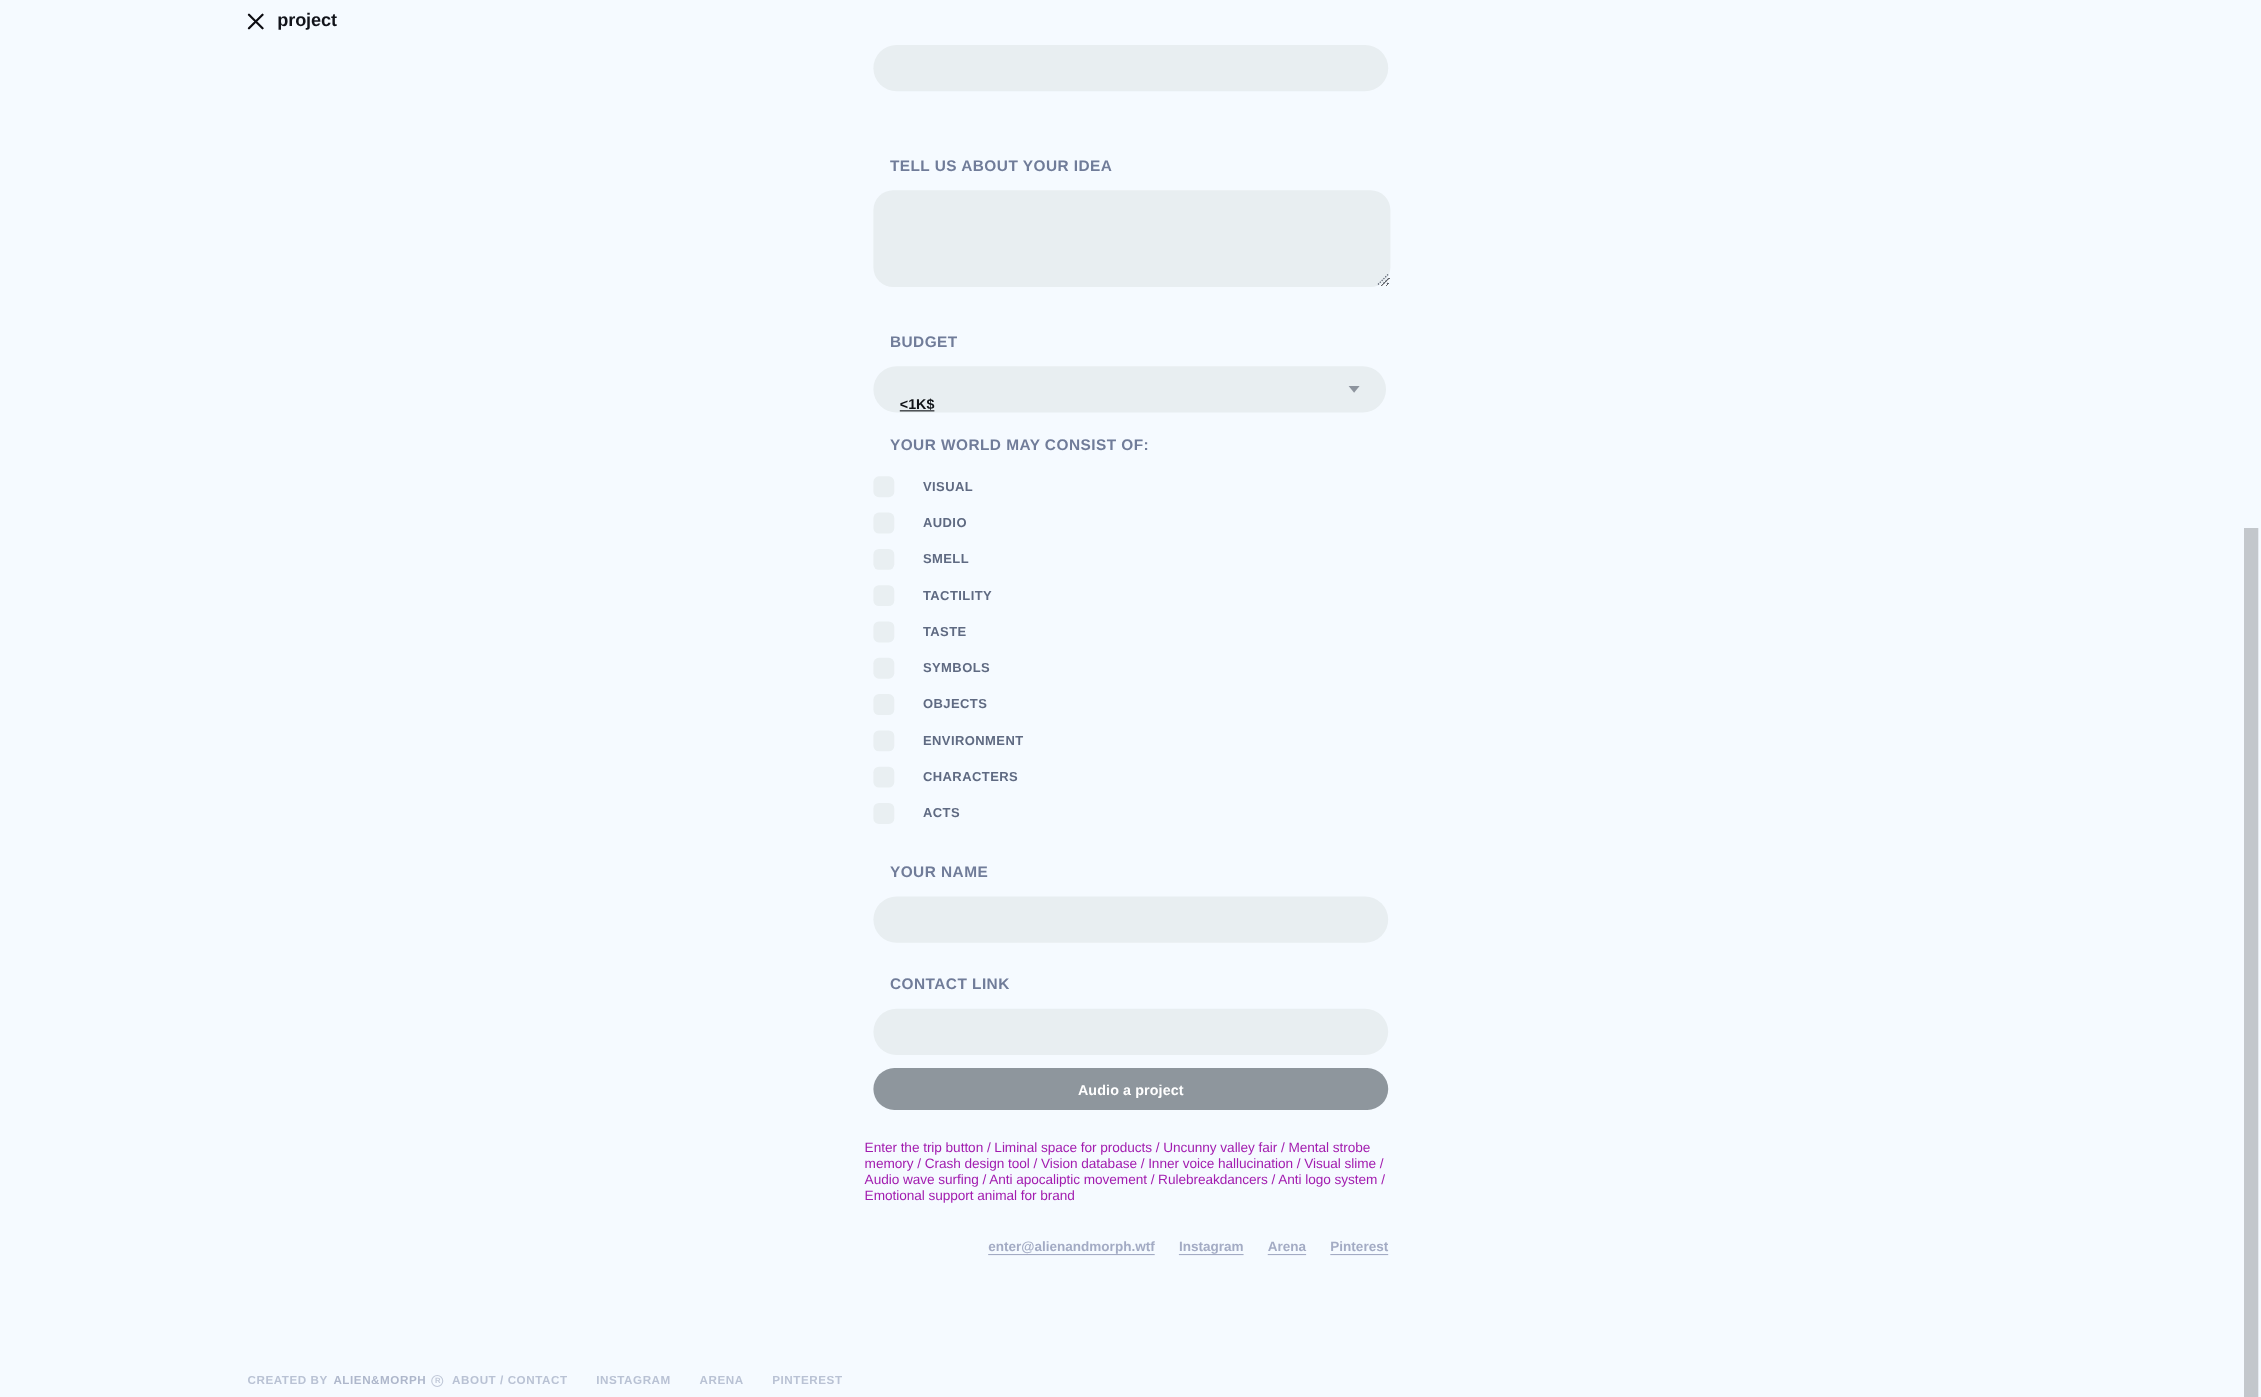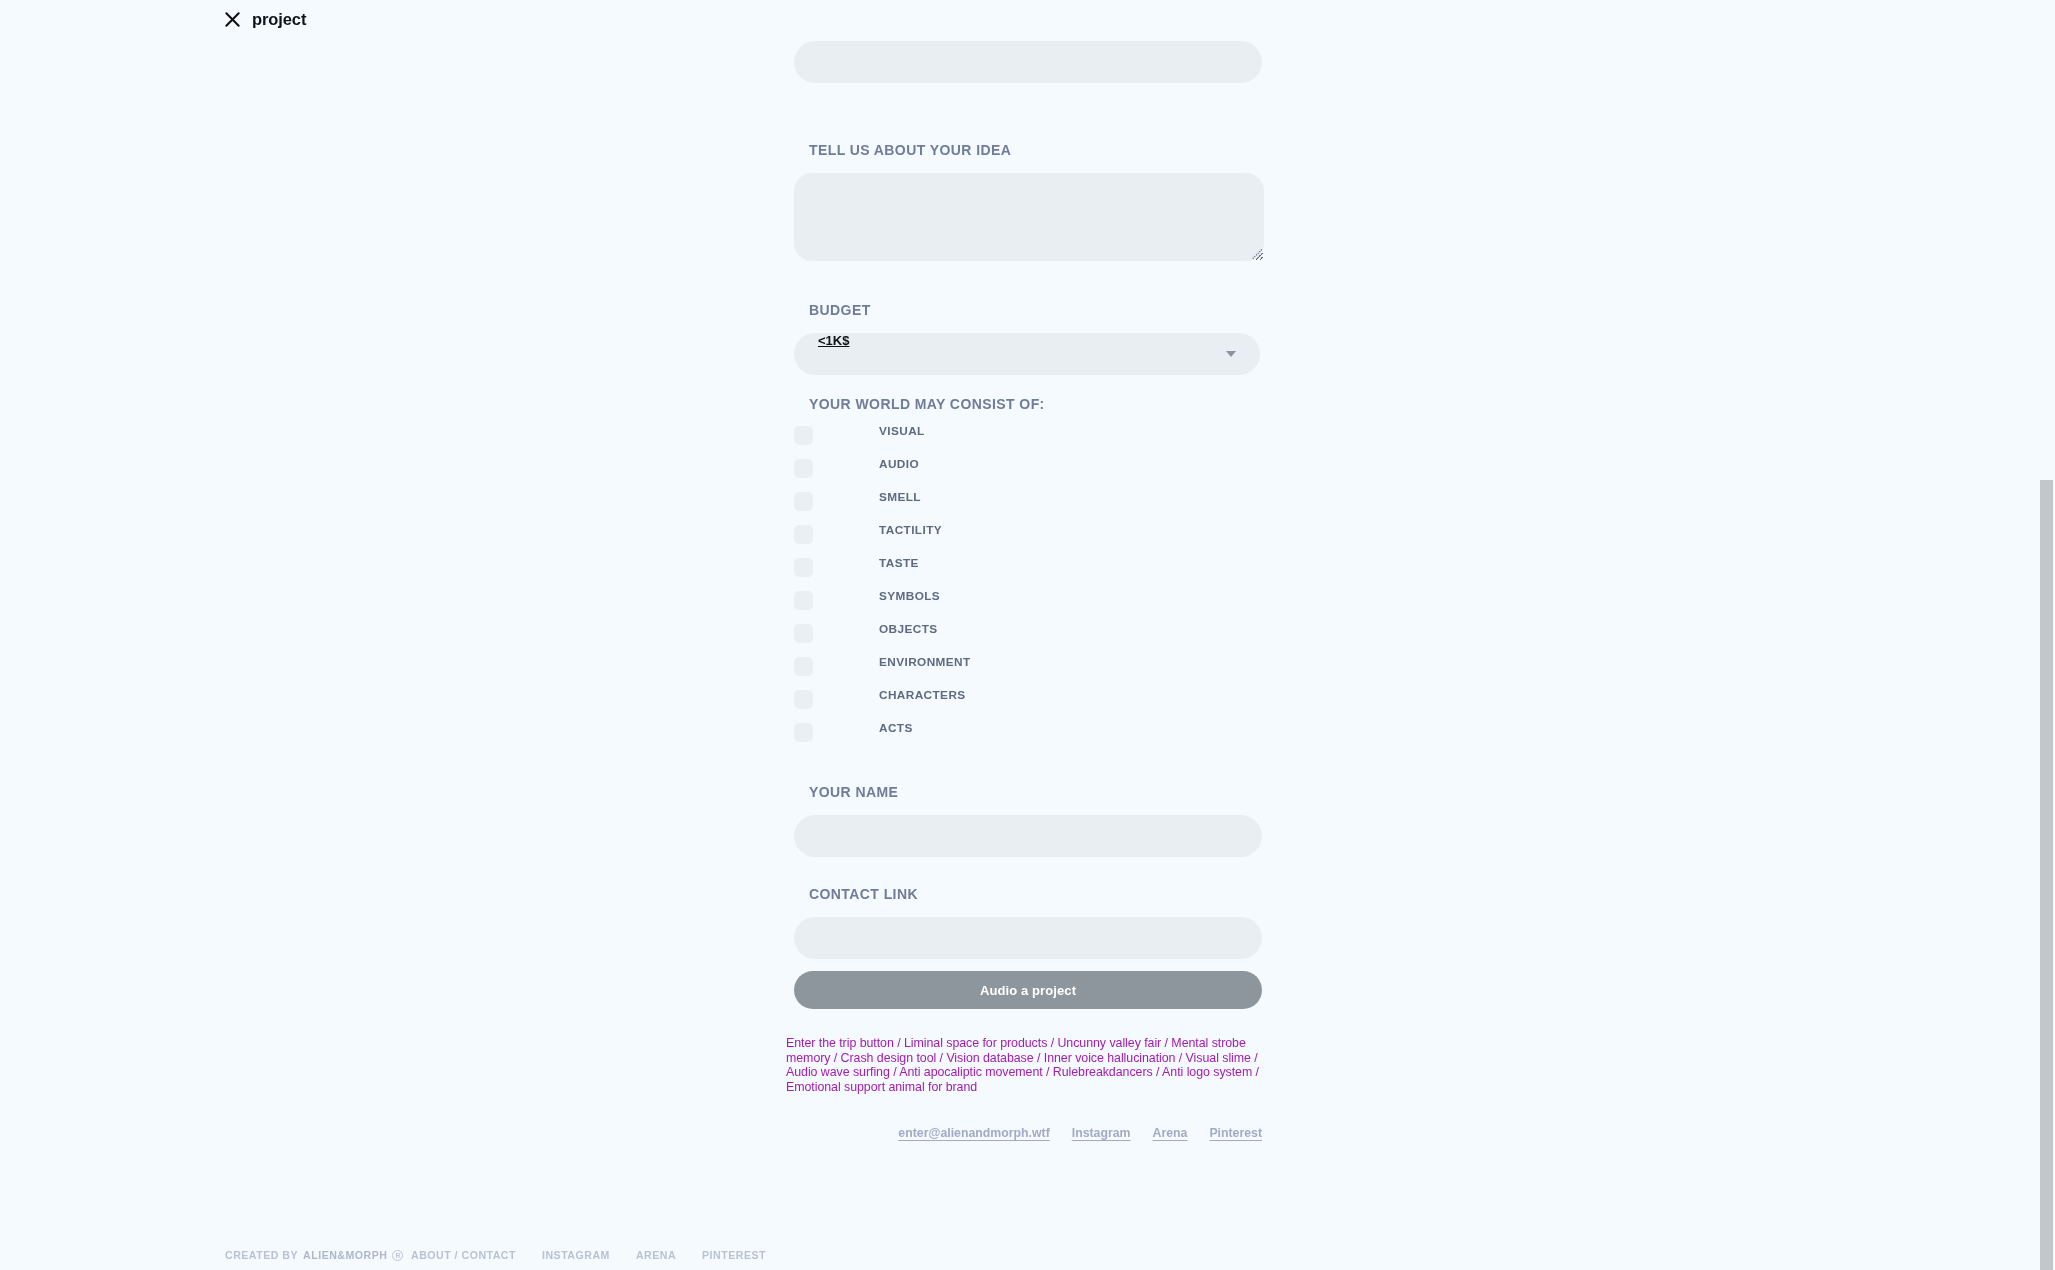--- a/index.html
+++ b/index.html
@@ -127,21 +127,21 @@
   }
   .select-box {
     width: 466px;
     height: 42px;
     border: none;
     outline: none;
     border-radius: 21px;
     background: #e8eef1;
     padding: 0 24px;
     display: flex;
-    align-items: flex-start;
+    align-items: flex-end;
     font-size: 13px;
     font-weight: 700;
     color: #0f1217;
     cursor: pointer;
     text-decoration: underline;
   }
   .select-caret {
     position: absolute;
     right: 24px;
     top: 50%;
@@ -151,23 +151,23 @@
     border-right: 5.5px solid transparent;
     border-top: 6.5px solid #8d949e;
     pointer-events: none;
   }
 
   
   .field-world { position: absolute; left: 0; top: 382px; }
   .cb-list { margin-top: 12px; }
   .cb-row {
     display: flex;
+    align-items: center;
     height: 33px;
     cursor: pointer;
-    gap: 40px;
   }
   .cb-box {
     width: 19px;
     height: 19px;
     border-radius: 5px;
     background: #e9eff2;
     flex: 0 0 auto;
     margin-left: 0px;
   }
   .cb-label {

